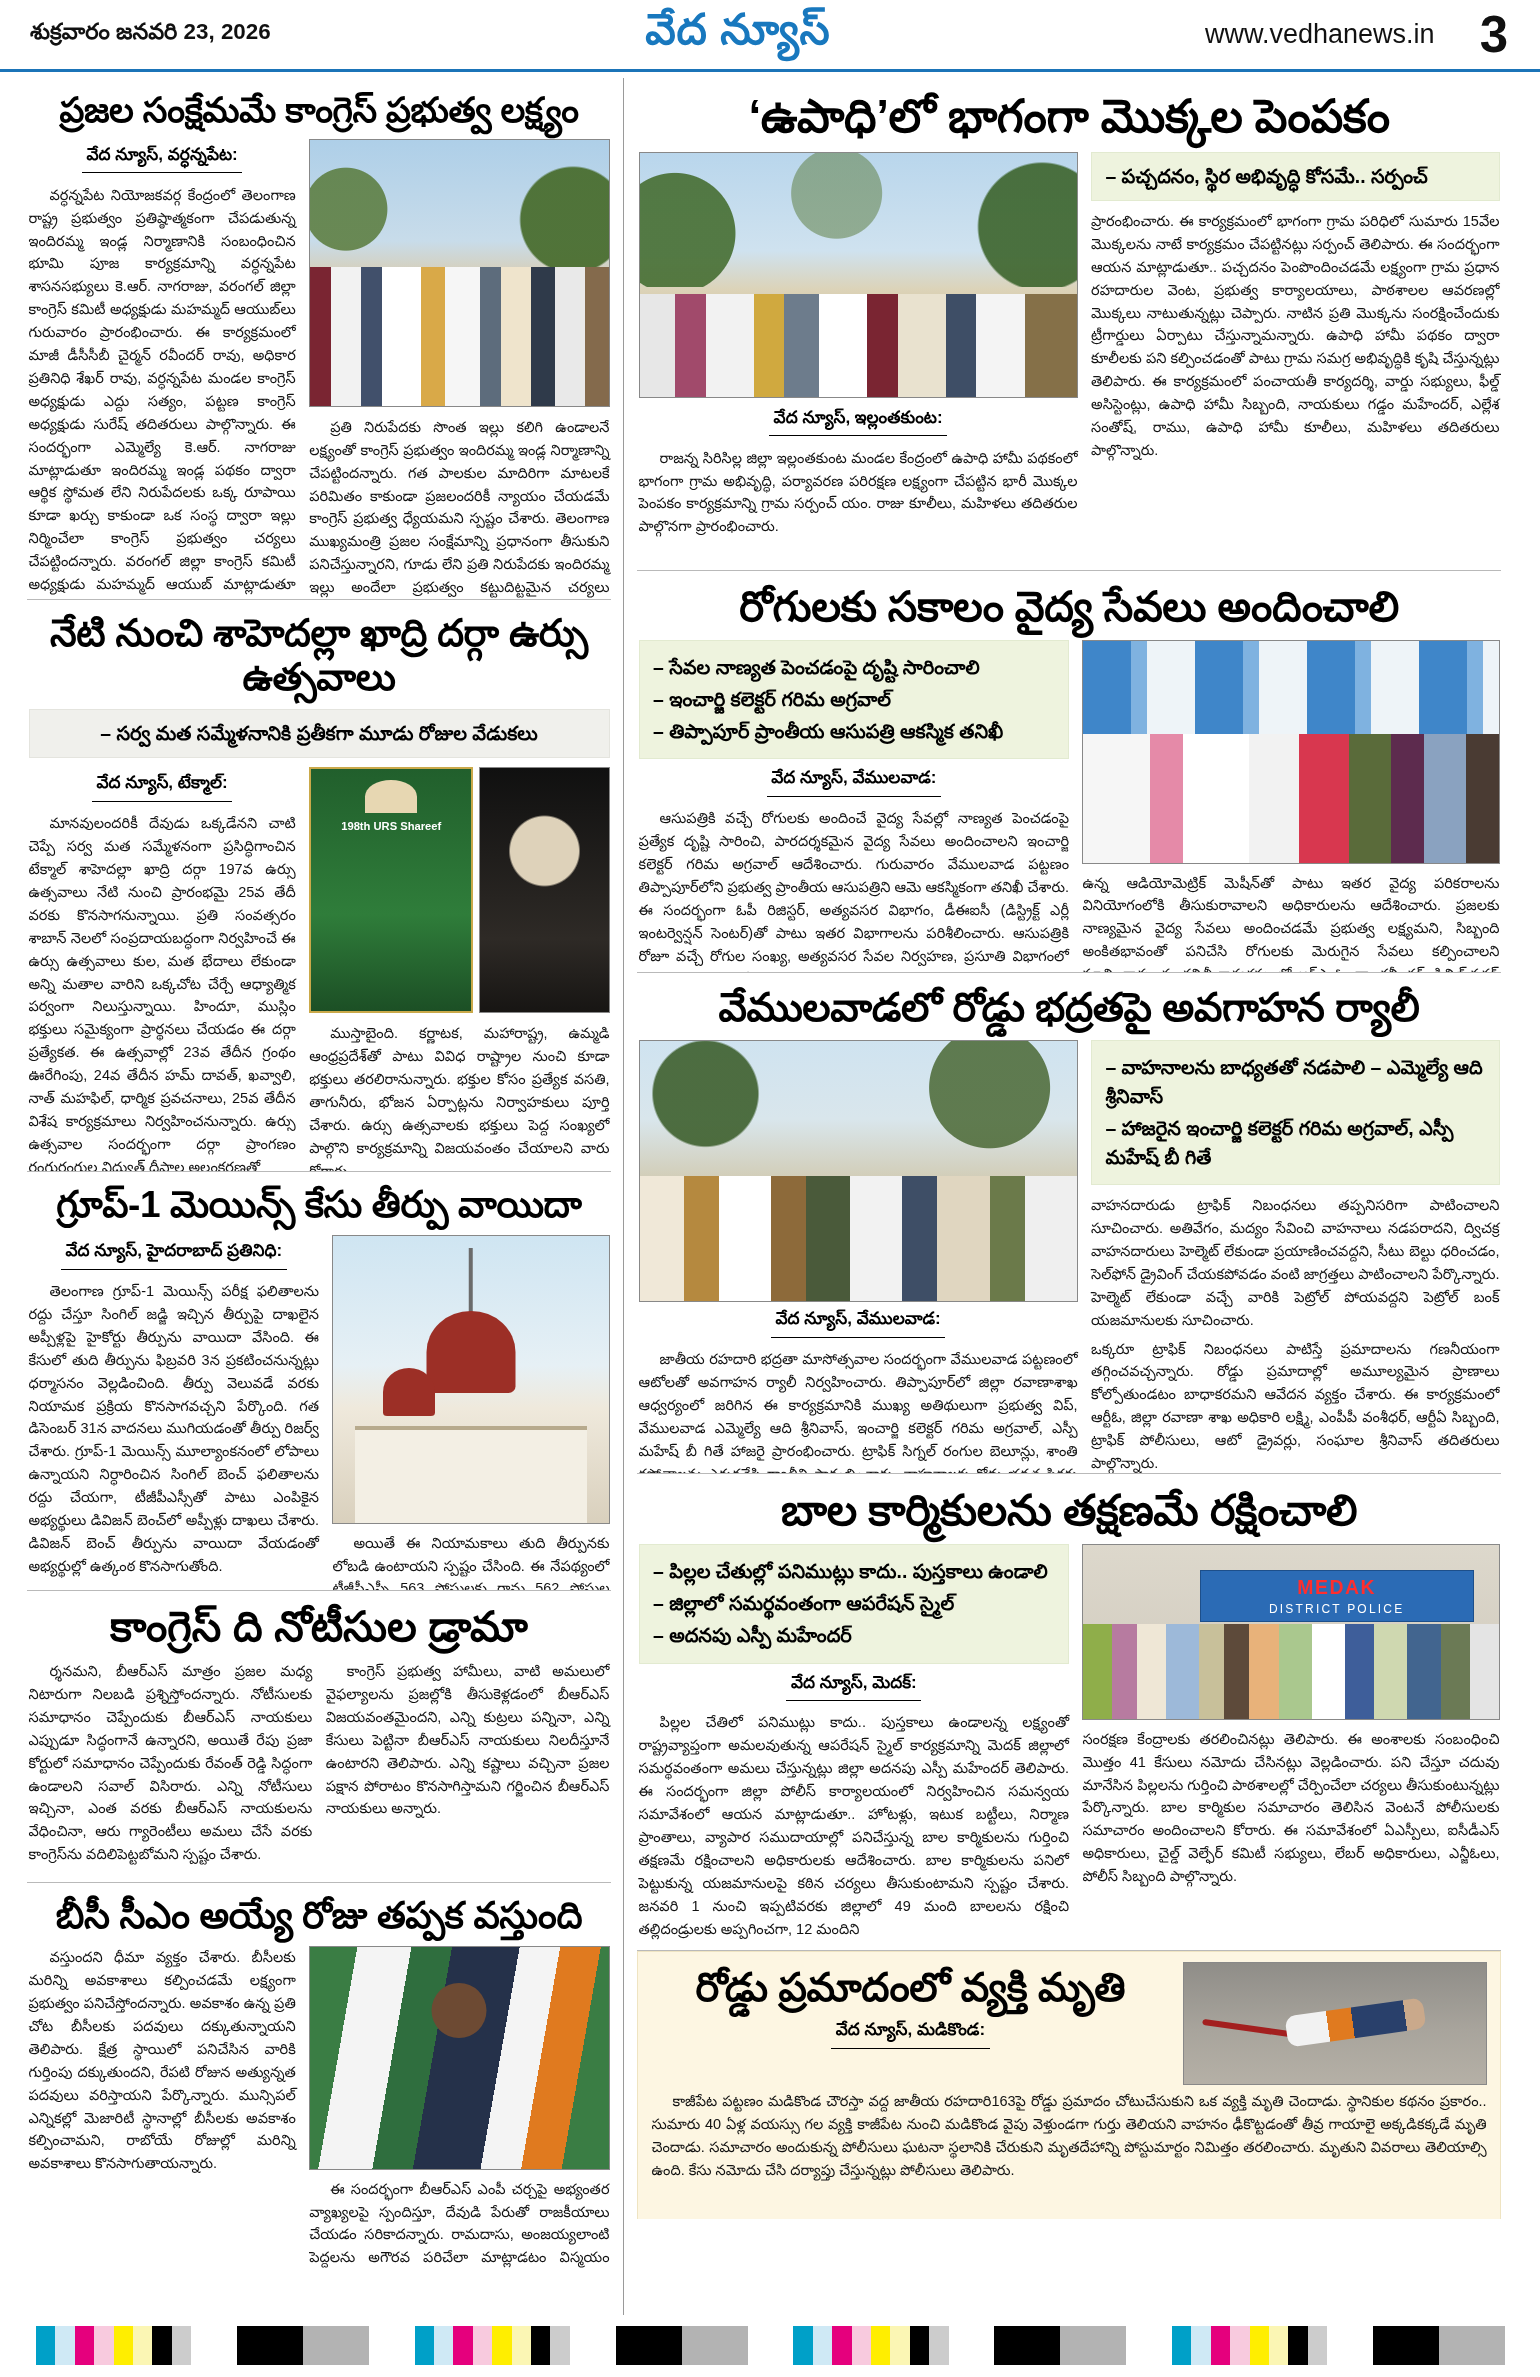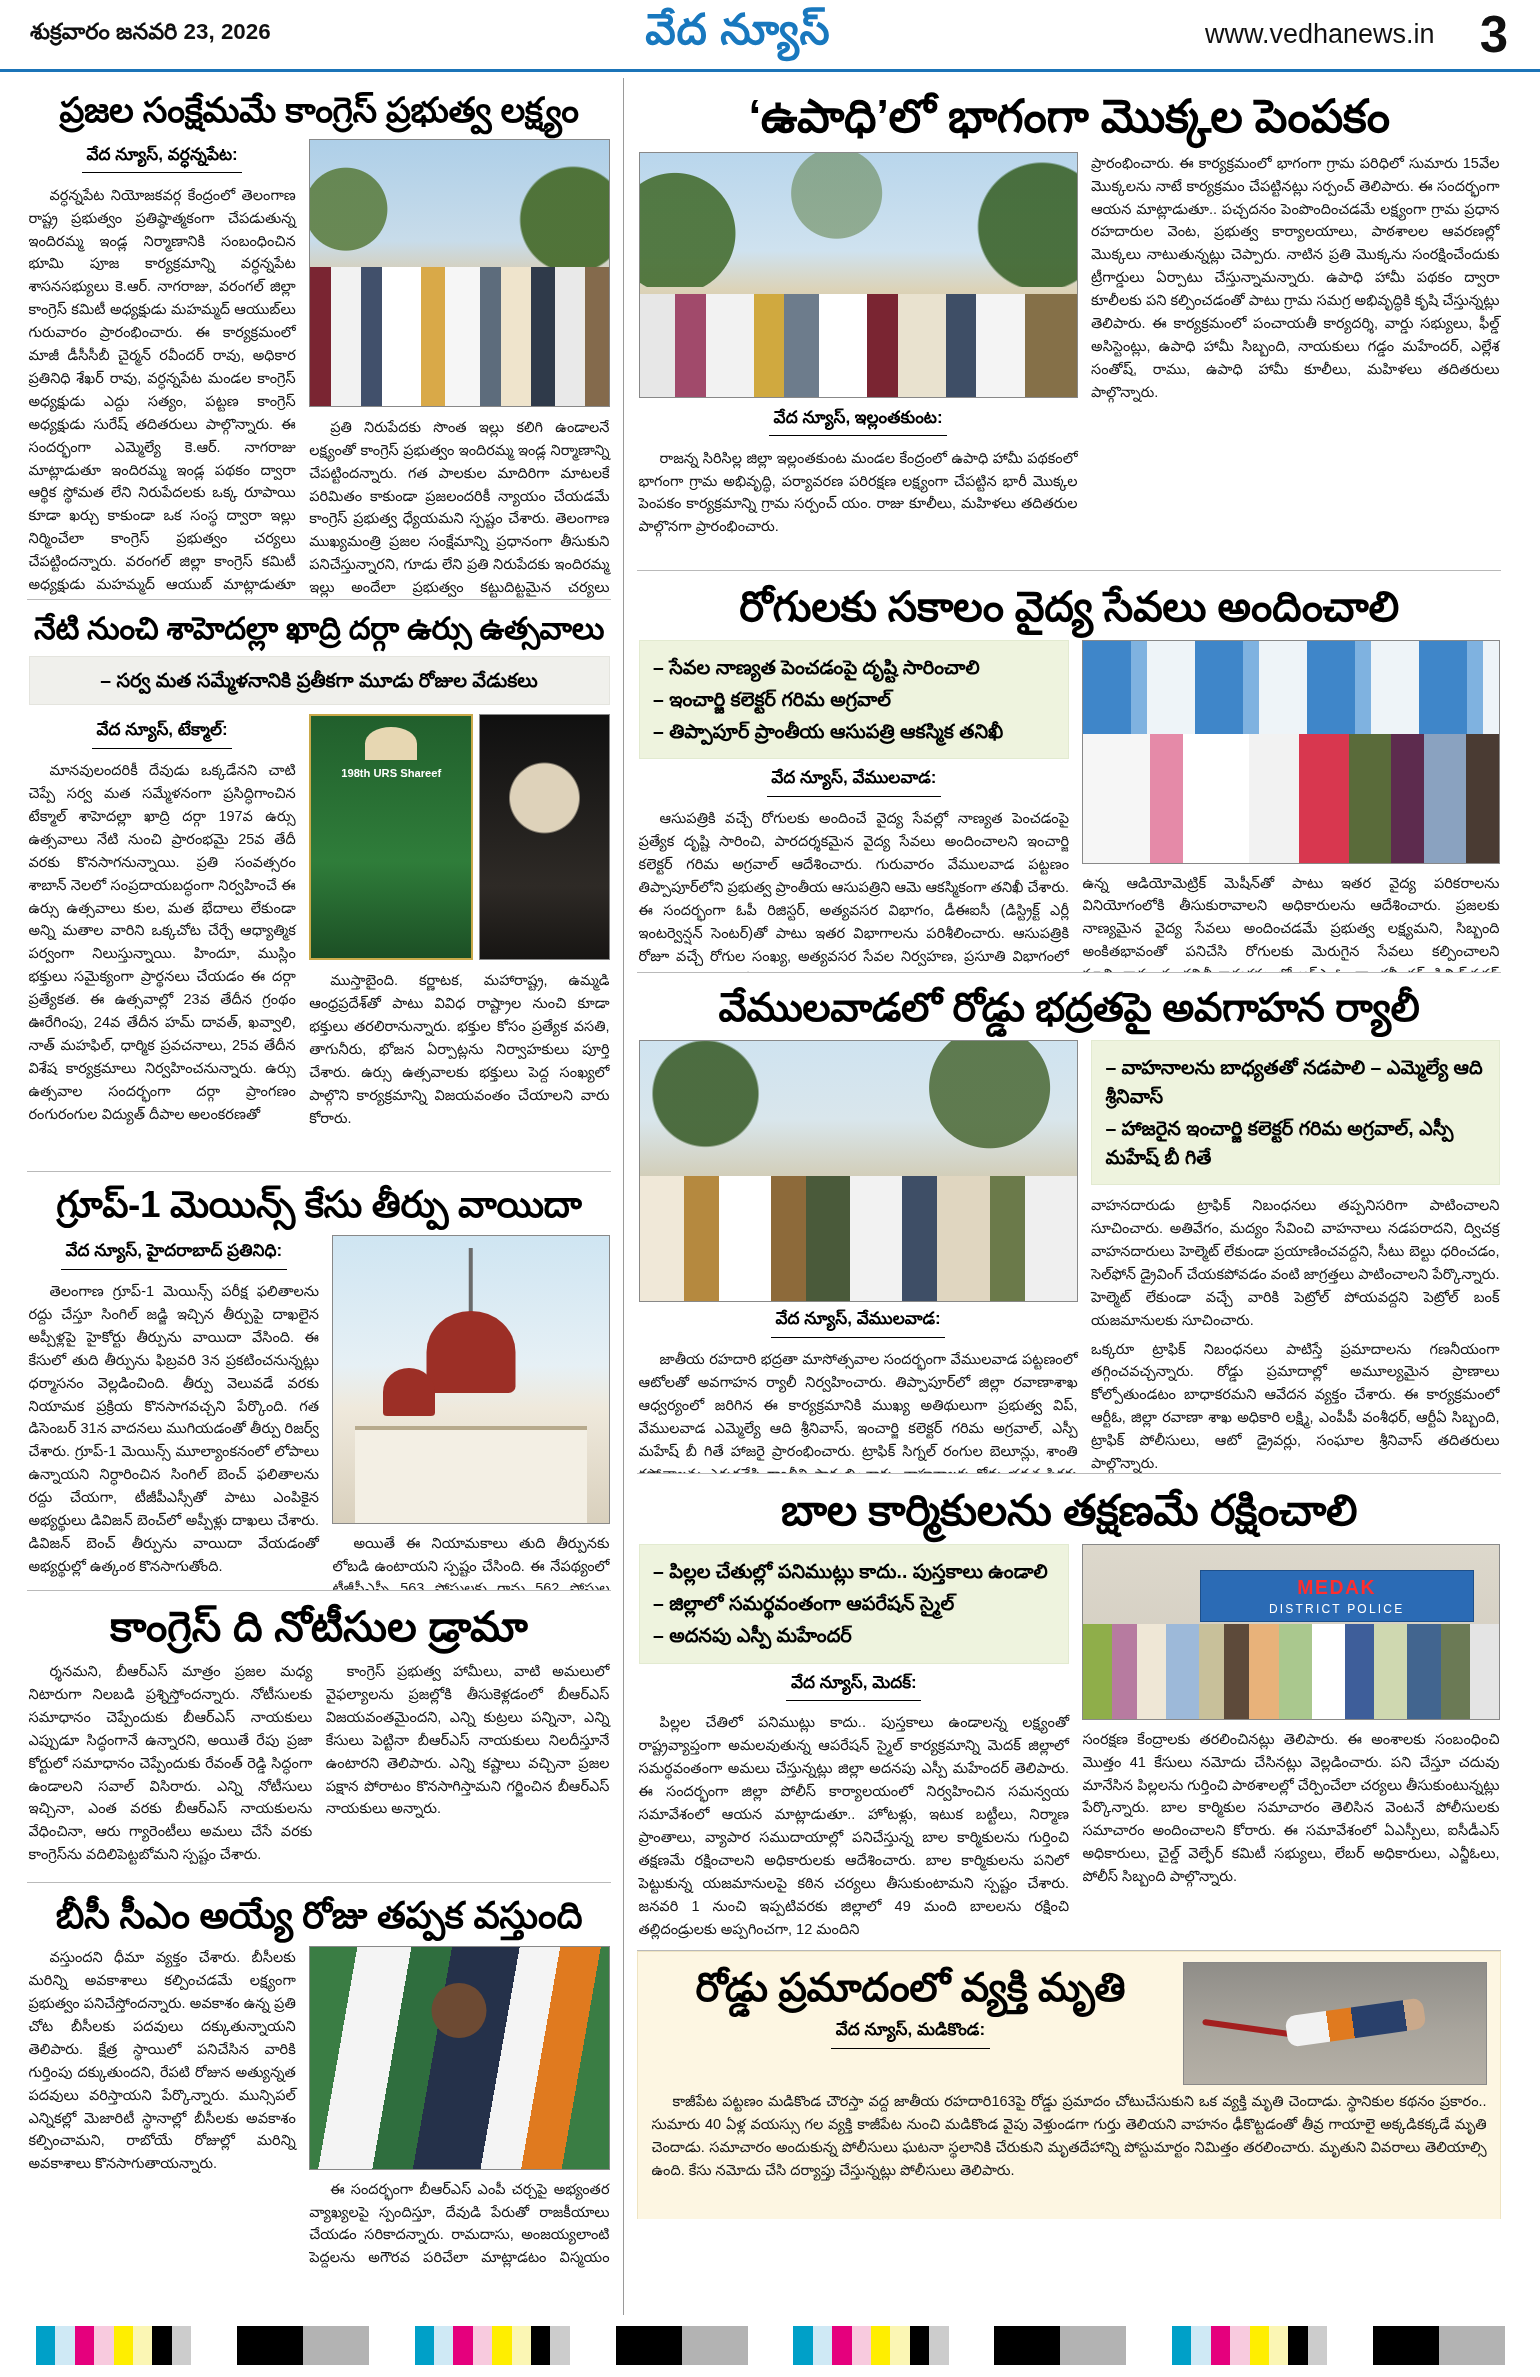--- a/index.html
+++ b/index.html
@@ -19,21 +19,21 @@
   
   .content { display:flex; padding:6px 40px 0 27px; height:2243px; overflow:hidden; }
   .col-left { width:596px; padding-right:12px; }
   .vdiv { width:0.7px; background:#9a9a9a; }
   .col-right { flex:1; padding-left:13.4px; }
 
   .article { border-bottom:0.7px solid #b9b9b9; padding:9px 1.5px 12px; overflow:hidden; }
   .article:last-child { border-bottom:none; }
 
   .headline { text-align:center; font-weight:900; color:#000; line-height:1.18; margin:1.5px 0 9px; letter-spacing:-0.4px; }
-  .h-l1 { font-size:35px; } .h-l2 { font-size:31px; } .h-l3 { font-size:37px; }
+  .h-l1 { font-size:35px; } .h-l2 { font-size:38px; } .h-l3 { font-size:37px; }
   .h-l4 { font-size:42px; letter-spacing:0; } .h-l5 { font-size:37px; }
   .h-r1 { font-size:46px; } .h-r2 { font-size:42px; } .h-r3 { font-size:40px; }
   .h-r4 { font-size:43px; } .h-r5 { font-size:40px; text-align:center; }
 
   .byline { text-align:center; margin:6px 0 10.4px; }
   .byline span { display:inline-block; font-weight:bold; font-size:17px; border-bottom:1.5px solid #000; padding:0 4.5px 4.5px; }
 
   .subbox { background:#eef3de; border:0.7px solid #e2ead0; padding:9px 13.4px; font-weight:bold; font-size:19.4px; line-height:1.5; margin-bottom:9px; }
   .subbox.gray { background:#f0f0ec; border-color:#e4e4de; text-align:center; }
   .subbox ul { list-style:none; }
@@ -237,20 +237,21 @@
             <div class="photo ph-upadhi" style="height:246px">
               <div class="green"></div>
               <div class="row"></div>
             </div>
             <div class="byline" style="margin-top:10px"><span>వేద న్యూస్, ఇల్లంతకుంట:</span></div>
             <div class="body">
                 <p>రాజన్న సిరిసిల్ల జిల్లా ఇల్లంతకుంట మండల కేంద్రంలో ఉపాధి హామీ పథకంలో భాగంగా గ్రామ అభివృద్ధి, పర్యావరణ పరిరక్షణ లక్ష్యంగా చేపట్టిన భారీ మొక్కల పెంపకం కార్యక్రమాన్ని గ్రామ సర్పంచ్ యం. రాజు కూలీలు, మహిళలు తదితరుల పాల్గొనగా ప్రారంభించారు.</p>
               </div>
           </div>
           <div style="flex:1">
+            <div class="subbox">– పచ్చదనం, స్థిర అభివృద్ధి కోసమే.. సర్పంచ్</div>
             <div class="body">
                 <p style="text-indent:0">ప్రారంభించారు. ఈ కార్యక్రమంలో భాగంగా గ్రామ పరిధిలో సుమారు 15వేల మొక్కలను నాటే కార్యక్రమం చేపట్టినట్లు సర్పంచ్ తెలిపారు. ఈ సందర్భంగా ఆయన మాట్లాడుతూ.. పచ్చదనం పెంపొందించడమే లక్ష్యంగా గ్రామ ప్రధాన రహదారుల వెంట, ప్రభుత్వ కార్యాలయాలు, పాఠశాలల ఆవరణల్లో మొక్కలు నాటుతున్నట్లు చెప్పారు. నాటిన ప్రతి మొక్కను సంరక్షించేందుకు ట్రీగార్డులు ఏర్పాటు చేస్తున్నామన్నారు. ఉపాధి హామీ పథకం ద్వారా కూలీలకు పని కల్పించడంతో పాటు గ్రామ సమగ్ర అభివృద్ధికి కృషి చేస్తున్నట్లు తెలిపారు. ఈ కార్యక్రమంలో పంచాయతీ కార్యదర్శి, వార్డు సభ్యులు, ఫీల్డ్ అసిస్టెంట్లు, ఉపాధి హామీ సిబ్బంది, నాయకులు గడ్డం మహేందర్, ఎల్లేశ సంతోష్, రాము, ఉపాధి హామీ కూలీలు, మహిళలు తదితరులు పాల్గొన్నారు.</p>
               </div>
           </div>
         </div>
       </div>
 
       <div class="article" style="height:402px">
         <h2 class="headline h-r2">రోగులకు సకాలం వైద్య సేవలు అందించాలి</h2>
         <div class="cols2">

